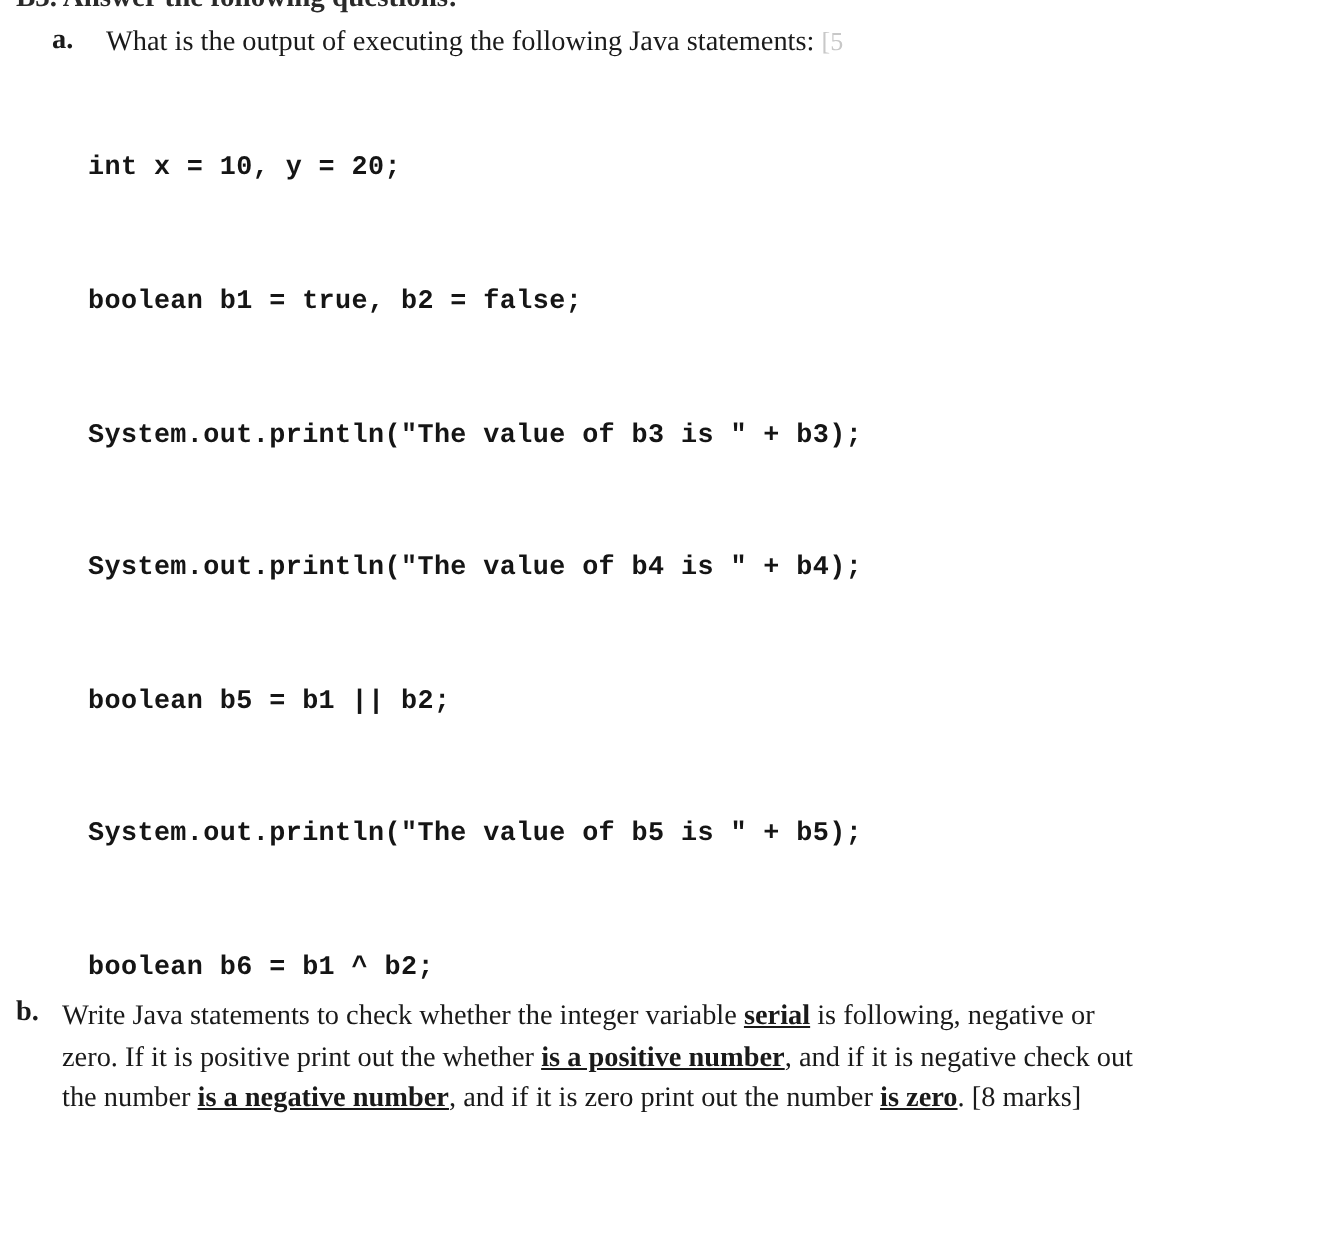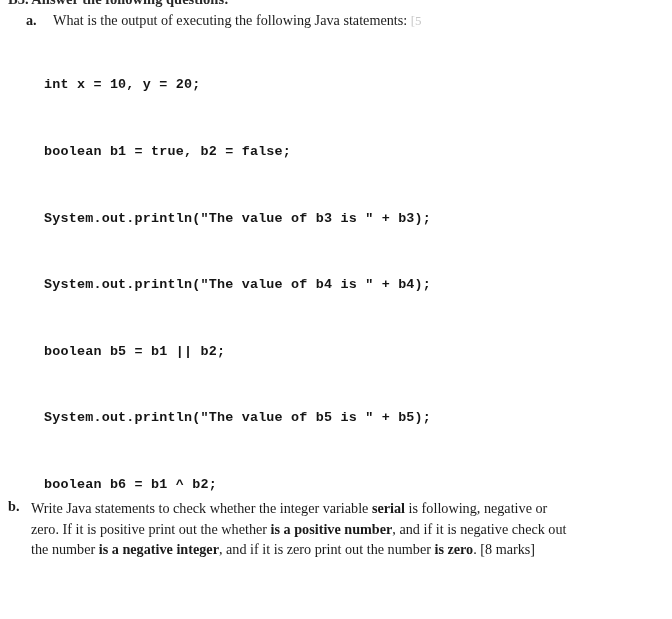--- a/index.html
+++ b/index.html
@@ -106,20 +106,21 @@
     top: 0;
     width: 641px;
     font-size: 14.2px;
     line-height: 20.5px;
   }
   .b-body .b-line {
     white-space: nowrap;
   }
   .b-body b {
     font-weight: bold;
+    text-decoration: underline;
   }
 </style>
 </head>
 <body>
 
 <div class="page-header-clip">
   <div class="header-text">B3. Answer the following questions:</div>
 </div>
 
 <div class="part-a">
@@ -140,15 +141,15 @@
   
   
   
 </div>
 
 <div class="part-b">
   <span class="q-label">b.</span>
   <div class="b-body">
     <div class="b-line"><span>Write Java statements to check whether the integer variable </span><b>serial</b><span> is following, negative or</span></div>
     <div class="b-line"><span>zero. If it is positive print out the whether </span><b>is a positive number</b><span>, and if it is negative check out</span></div>
-    <div class="b-line"><span>the number </span><b>is a negative integer</b><span>, and if it is zero print out the number </span><b>is zero</b><span>. [8 marks]</span></div>
+    <div class="b-line"><span>the number </span><b>is a negative number</b><span>, and if it is zero print out the number </span><b>is zero</b><span>. [8 marks]</span></div>
   </div>
 </div>
 
 </body></html>

